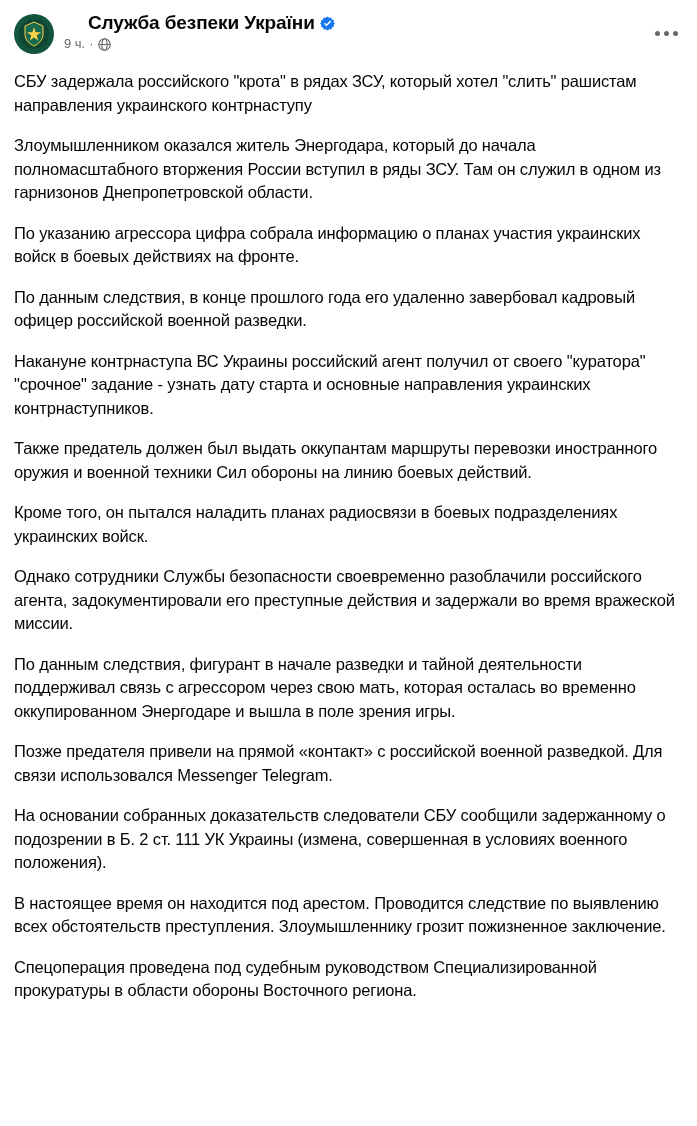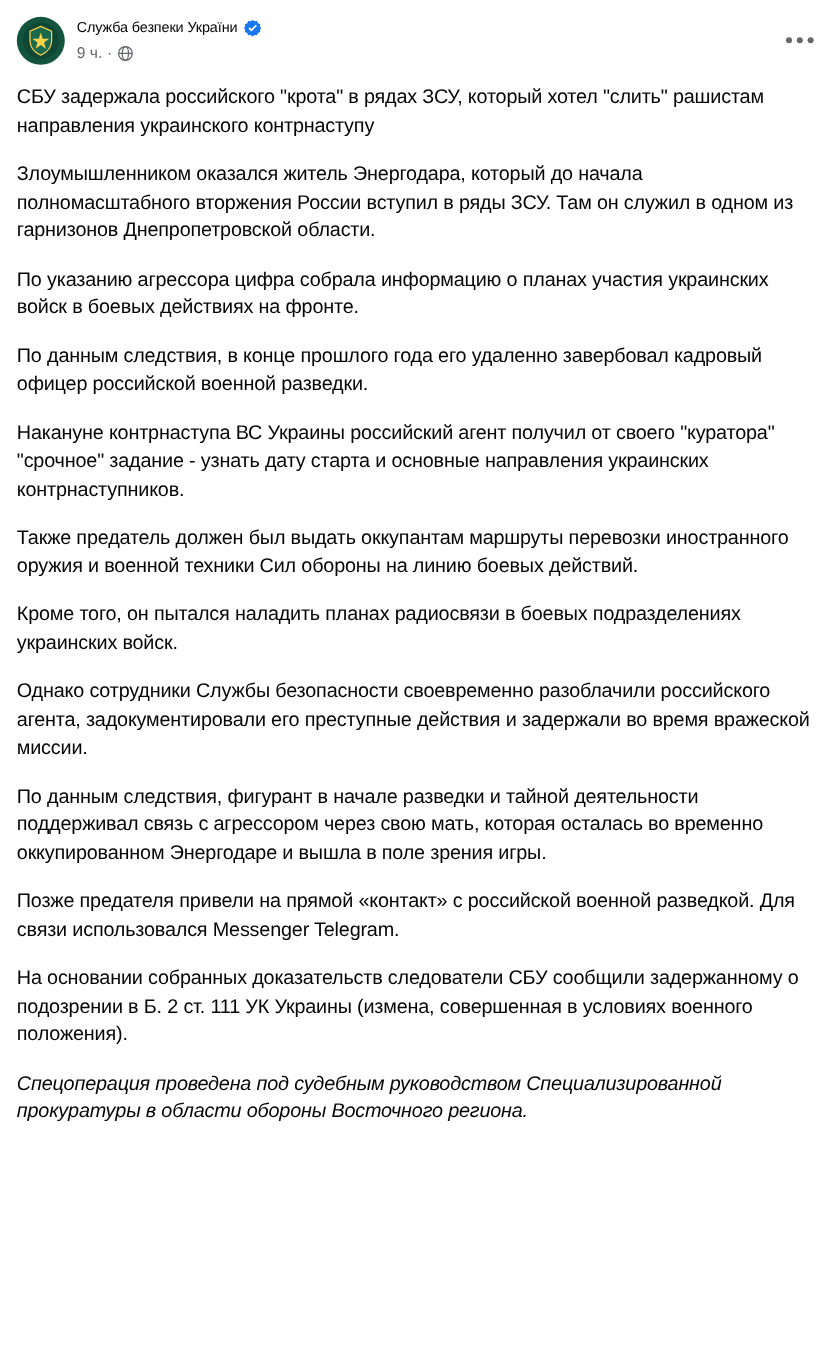--- a/index.html
+++ b/index.html
@@ -44,24 +44,25 @@
     flex-direction: column;
     justify-content: center;
     padding-top: 1px;
   }
   .page-name-row {
     display: flex;
     align-items: center;
     line-height: 20px;
   }
   .page-name {
-    font-size: 12px;
-    font-weight: normal;
+    font-size: 19px;
+    font-weight: bold;
     color: #050505;
     letter-spacing: -0.1px;
+    margin-left: 24px;
   }
   .verified {
     margin-left: 5px;
     display: inline-flex;
     align-items: center;
   }
   .meta-row {
     display: flex;
     align-items: center;
     margin-top: 3px;
@@ -109,21 +110,20 @@
   }
   .post-body p {
     margin: 0 0 17px 0;
     font-size: 16.5px;
     line-height: 23.5px;
     color: #050505;
     letter-spacing: -0.15px;
   }
   .post-body p:last-child {
     margin-bottom: 0;
-    font-style: italic;
   }
 </style>
 </head>
 <body>
 
 <div class="post">
 
   <div class="post-header">
 
     <div class="avatar">
@@ -173,16 +173,17 @@
     <p>Злоумышленником оказался житель Энергодара, который до начала полномасштабного вторжения России вступил в ряды ЗСУ. Там он служил в одном из гарнизонов Днепропетровской области.</p>
     <p>По указанию агрессора цифра собрала информацию о планах участия украинских войск в боевых действиях на фронте.</p>
     <p>По данным следствия, в конце прошлого года его удаленно завербовал кадровый офицер российской военной разведки.</p>
     <p>Накануне контрнаступа ВС Украины российский агент получил от своего "куратора" "срочное" задание - узнать дату старта и основные направления украинских контрнаступников.</p>
     <p>Также предатель должен был выдать оккупантам маршруты перевозки иностранного оружия и военной техники Сил обороны на линию боевых действий.</p>
     <p>Кроме того, он пытался наладить планах радиосвязи в боевых подразделениях украинских войск.</p>
     <p>Однако сотрудники Службы безопасности своевременно разоблачили российского агента, задокументировали его преступные действия и задержали во время вражеской миссии.</p>
     <p>По данным следствия, фигурант в начале разведки и тайной деятельности поддерживал связь с агрессором через свою мать, которая осталась во временно оккупированном Энергодаре и вышла в поле зрения игры.</p>
     <p>Позже предателя привели на прямой «контакт» с российской военной разведкой. Для связи использовался Messenger Telegram.</p>
     <p>На основании собранных доказательств следователи СБУ сообщили задержанному о подозрении в Б. 2 ст. 111 УК Украины (измена, совершенная в условиях военного положения).</p>
+    <p>В настоящее время он находится под арестом. Проводится следствие по выявлению всех обстоятельств преступления. Злоумышленнику грозит пожизненное заключение.</p>
     <p>Спецоперация проведена под судебным руководством Специализированной прокуратуры в области обороны Восточного региона.</p>
   </div>
 
 </div>
 
 </body></html>

